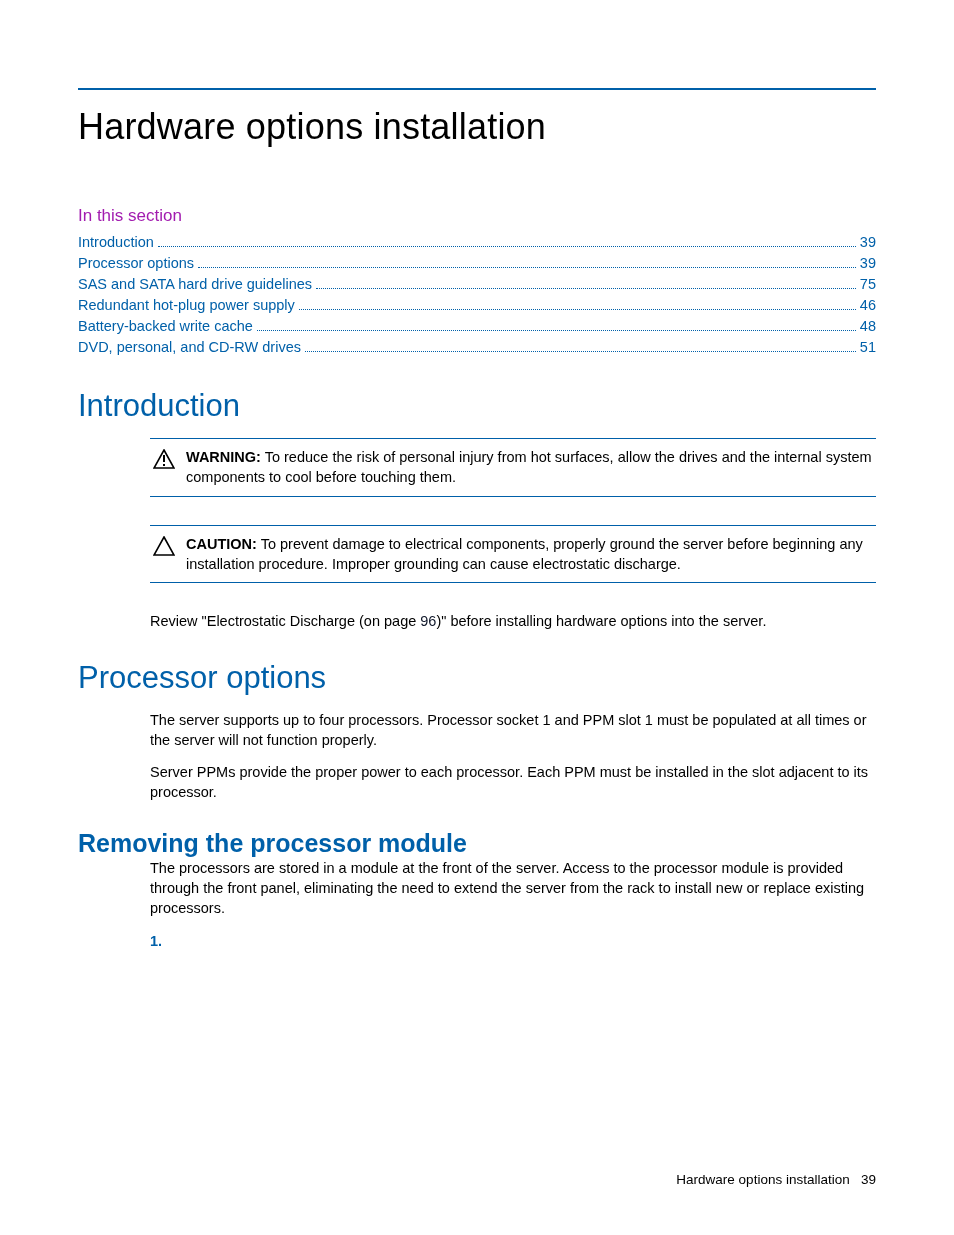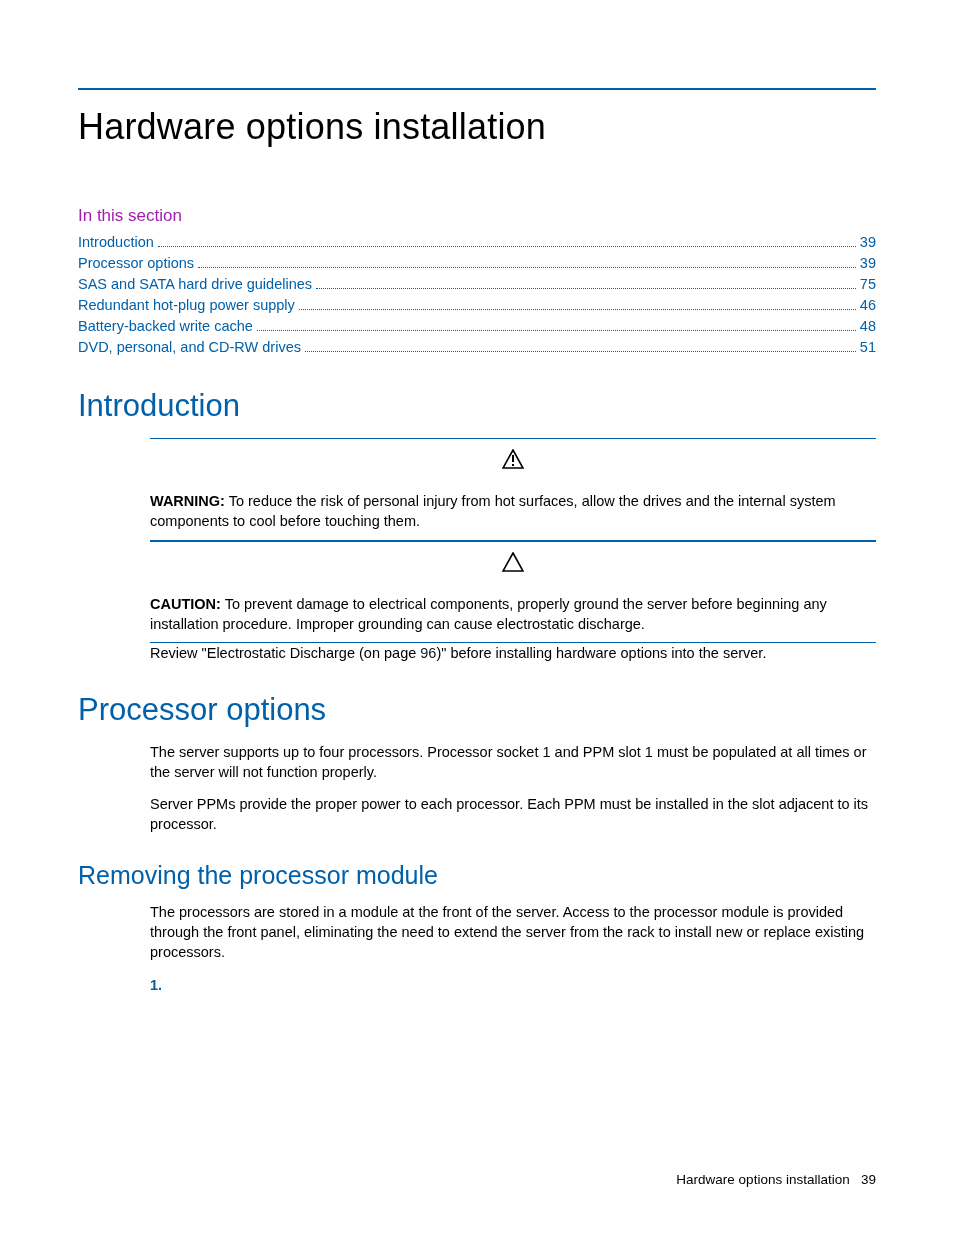--- a/index.html
+++ b/index.html
@@ -53,43 +53,41 @@
   .h2 {
     font-family: "Futura", "Trebuchet MS", Arial, sans-serif;
     font-weight: 300;
     font-size: 31px;
     color: #0060a9;
     margin-top: 28px;
     margin-bottom: 14px;
   }
   .h3 {
     font-family: "Futura", "Trebuchet MS", Arial, sans-serif;
-    font-weight: 400;
+    font-weight: 700;
     font-size: 25px;
     color: #0060a9;
     margin-top: 26px;
-    margin-bottom: 12px;
   }
   .body-block {
     margin-left: 72px;
   }
   .para {
     font-size: 14.5px;
     color: #000;
     line-height: 1.4;
     margin-bottom: 12px;
   }
   .alert {
     border-top: 1.5px solid #0060a9;
     border-bottom: 1.5px solid #0060a9;
     padding: 8px 0 8px 0;
-    margin-bottom: 0;
-    display: flex;
-    gap: 16px;
-    flex-direction: column;
+    margin-bottom: 28px;
+    display: flex;
+    gap: 8px;
   }
   .alert-icon {
     flex: 0 0 28px;
     display: flex;
     justify-content: center;
     padding-top: 2px;
   }
   .alert-text {
     font-size: 14.5px;
     line-height: 1.4;

